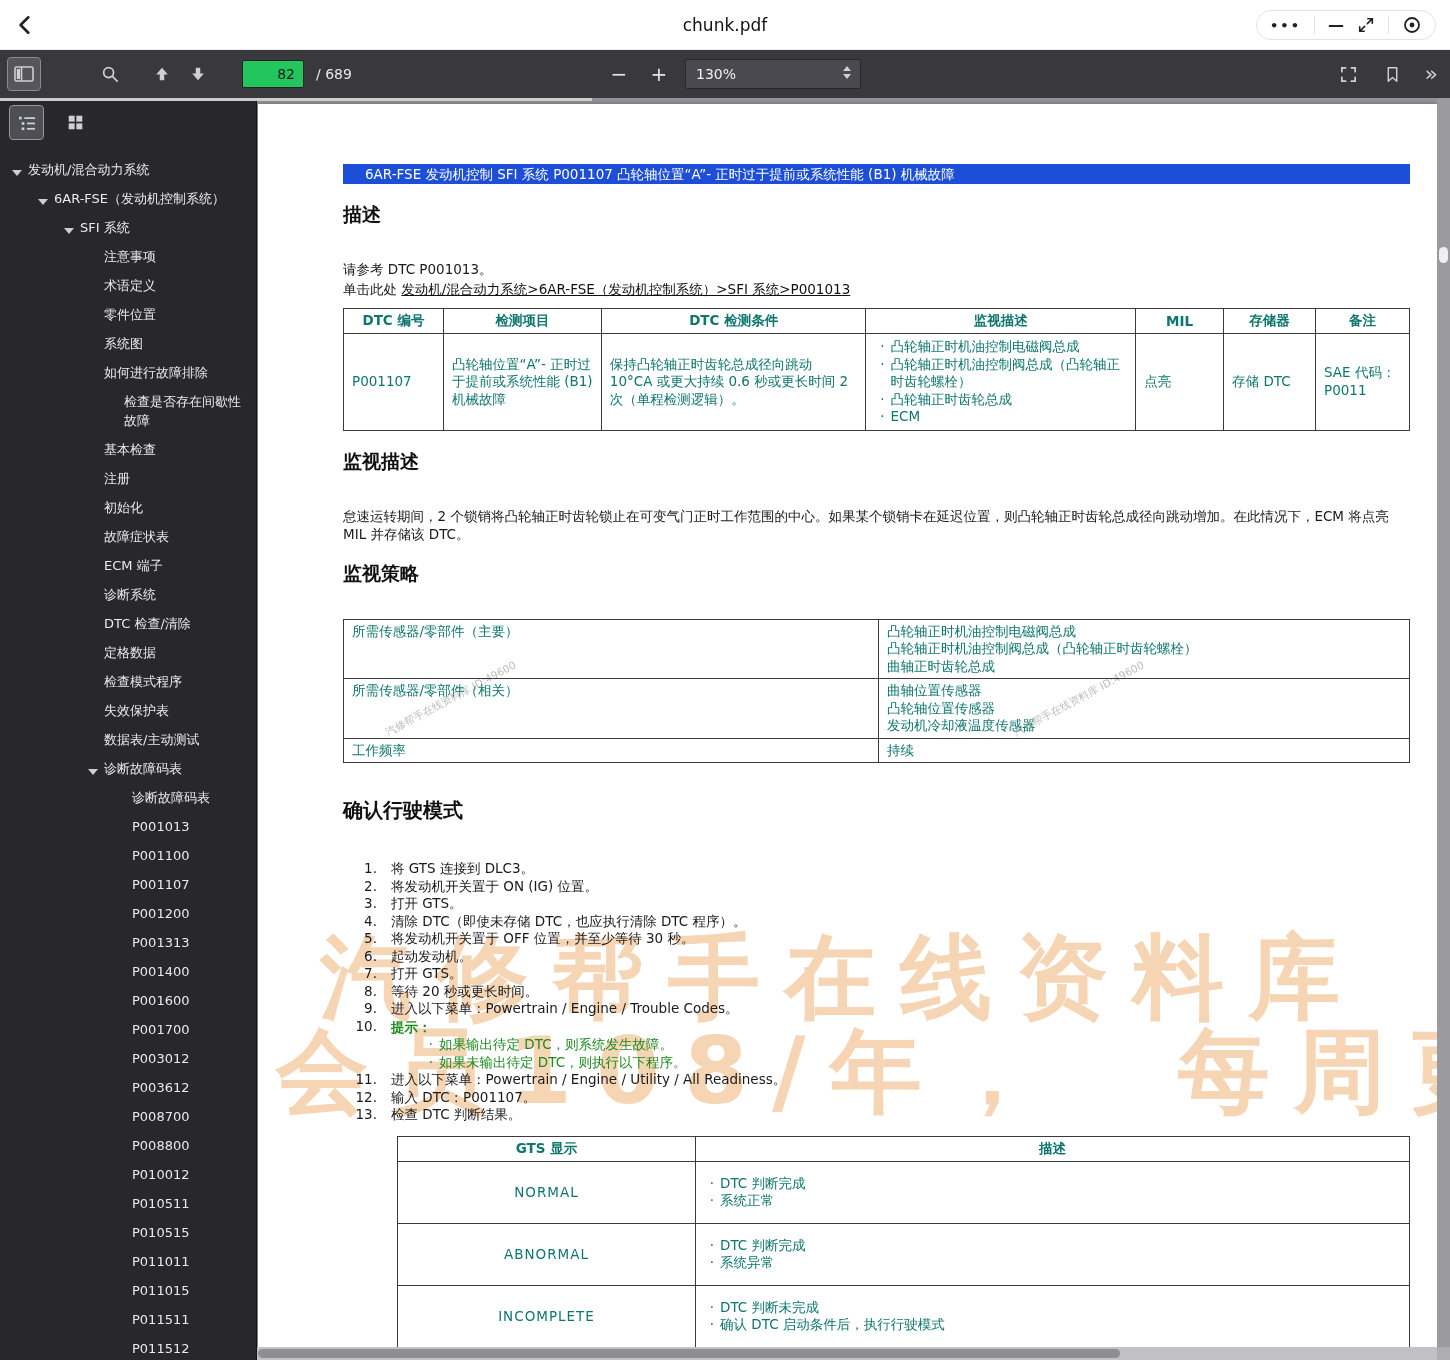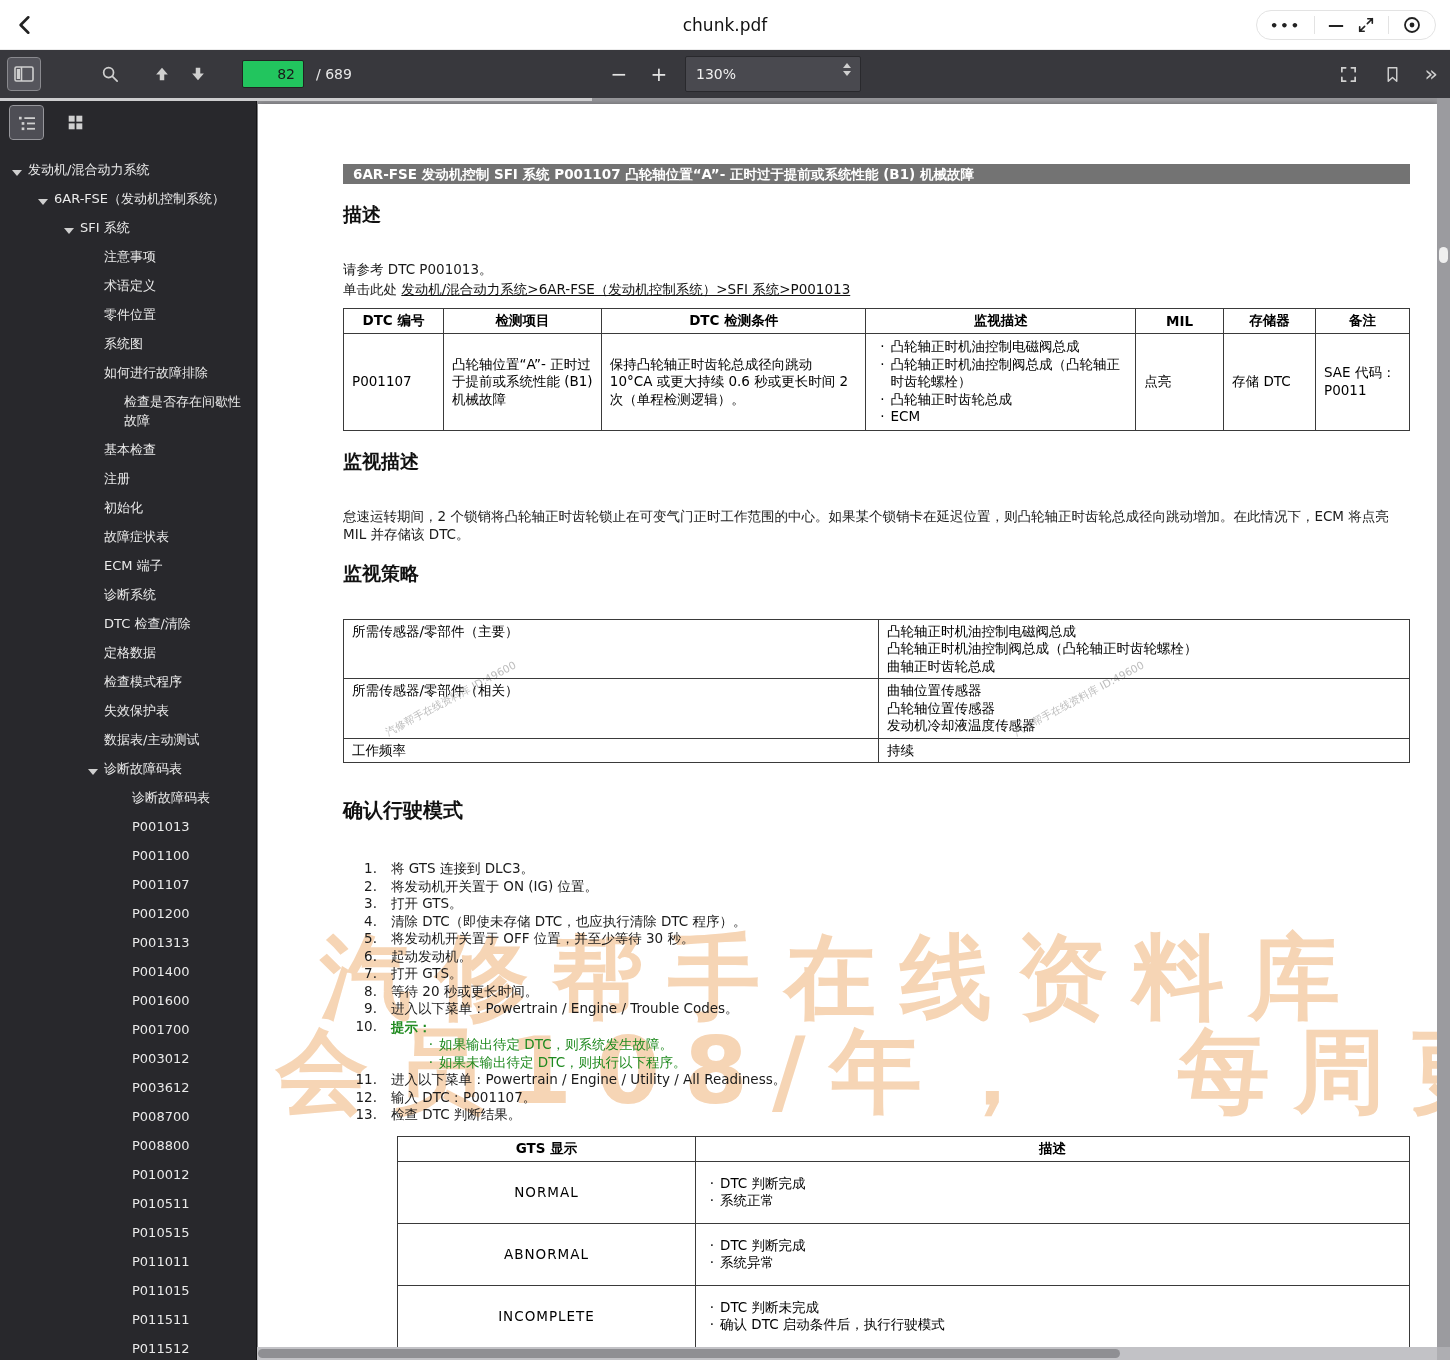--- a/index.html
+++ b/index.html
@@ -18,21 +18,21 @@
 
   
   .pdftoolbar { position:absolute; top:50px; left:0; right:0; height:48px; background:#38383d; z-index:19; display:flex; align-items:center; }
   .tb-btn { width:32px; height:32px; display:flex; align-items:center; justify-content:center; border-radius:3px; cursor:pointer; flex:none; }
   .tb-btn.selected { background:#55555c; outline:1px solid #8a8a8f; }
   .tb-left { display:flex; align-items:center; gap:4px; padding-left:8px; }
   .page-input { width:62px; height:28px; margin-left:24px; background:#22c55e; border:1px solid #222; border-radius:2px; text-align:right; padding-right:8px; font-size:14px; color:#1a1a1a; font-family:"DejaVu Sans",sans-serif; }
   .page-total { color:#e8e8e8; font-size:14px; margin-left:8px; }
   .tb-center { position:absolute; left:603px; display:flex; align-items:center; }
   .zoom-btn { width:32px; height:32px; color:#e3e3e3; font-size:20px; display:flex; align-items:center; justify-content:center; cursor:pointer; }
-  .zoom-select { position:relative; width:176px; height:36px; margin-left:10px; background:#49494f; border:1px solid #29292d; border-radius:2px; color:#f0f0f0; font-size:14px; display:flex; align-items:center; padding-left:10px; cursor:pointer; }
+  .zoom-select { position:relative; width:176px; height:30px; margin-left:10px; background:#49494f; border:1px solid #29292d; border-radius:2px; color:#f0f0f0; font-size:14px; display:flex; align-items:center; padding-left:10px; cursor:pointer; }
   .zoom-carets { position:absolute; right:9px; top:6px; display:flex; flex-direction:column; gap:3px; }
   .caret-up { width:0; height:0; border-left:4px solid transparent; border-right:4px solid transparent; border-bottom:5px solid #cfcfcf; }
   .caret-down { width:0; height:0; border-left:4px solid transparent; border-right:4px solid transparent; border-top:5px solid #cfcfcf; }
   .tb-right { position:absolute; right:8px; display:flex; align-items:center; gap:12px; }
   .chevrons { color:#d0d0d0; font-size:22px; line-height:1; padding:0 4px; cursor:pointer; }
 
   .loadbar { position:absolute; top:98px; left:0; width:592px; height:3px; background:#cdcdcf; z-index:15; }
 
   
   .sidebar { position:absolute; top:98px; left:0; bottom:0; width:257px; background:#28282c; border-right:1px solid #141416; z-index:10; overflow:hidden; }
@@ -45,29 +45,29 @@
   .tree-label { word-break:break-all; }
 
   
   .content { position:absolute; left:257px; top:98px; right:0; bottom:0; background:#96969a; overflow:hidden; }
   .page { position:absolute; left:1px; top:6px; width:1179px; height:1256px; background:#ffffff; box-shadow:0 0 6px rgba(0,0,0,.35); overflow:hidden; }
   .page-inner { position:relative; z-index:1; padding:60px 27px 0 85px; }
 
   .wm-big { position:absolute; z-index:0; font-size:92px; font-weight:bold; color:#f6d5b5; white-space:nowrap; letter-spacing:24px; pointer-events:none; }
   .wm-diag { position:absolute; z-index:0; font-size:10.5px; color:#bdbdbd; transform:rotate(-28deg); white-space:nowrap; pointer-events:none; }
 
-  .doc-header { background:#737373; color:#fff; font-weight:bold; font-size:13.5px; line-height:16px; padding:2px 10px; }
+  .doc-header { background:#1d4ed8; color:#fff; font-weight:normal; font-size:13.5px; line-height:16px; padding:2px 22px; }
   .h1 { font-size:19px; font-weight:bold; color:#111; margin:18px 0 32px; }
   .h1.big { font-size:20px; margin-top:34px; margin-bottom:36px; }
   .body-text { font-size:13.5px; color:#1a1a1a; line-height:18px; }
   .ref-line { margin-bottom:2px; }
   .click-line { margin-bottom:10px; }
   .doc-link { color:#111; text-decoration:underline; cursor:pointer; }
 
-  table { border-collapse:collapse; width:100%; font-size:13.5px; color:#000000; }
+  table { border-collapse:collapse; width:100%; font-size:13.5px; color:#0f766e; }
   th, td { border:1px solid #3a3a3a; padding:4px 8px; vertical-align:middle; }
   th { font-weight:bold; text-align:center; padding:3px 4px; }
   .dtc-table col.c1{width:100px} .dtc-table col.c2{width:158px} .dtc-table col.c3{width:265px}
   .dtc-table col.c4{width:270px} .dtc-table col.c5{width:88px} .dtc-table col.c6{width:92px} .dtc-table col.c7{width:94px}
   .dtc-table td { line-height:17.5px; }
   .bullet-line { display:flex; align-items:flex-start; line-height:17.5px; }
   .bullet-line .bl { width:16px; flex:none; text-align:center; }
 
   .strategy-table { margin-top:0; }
   .strategy-table td { vertical-align:top; line-height:17.5px; padding:3px 8px; }

